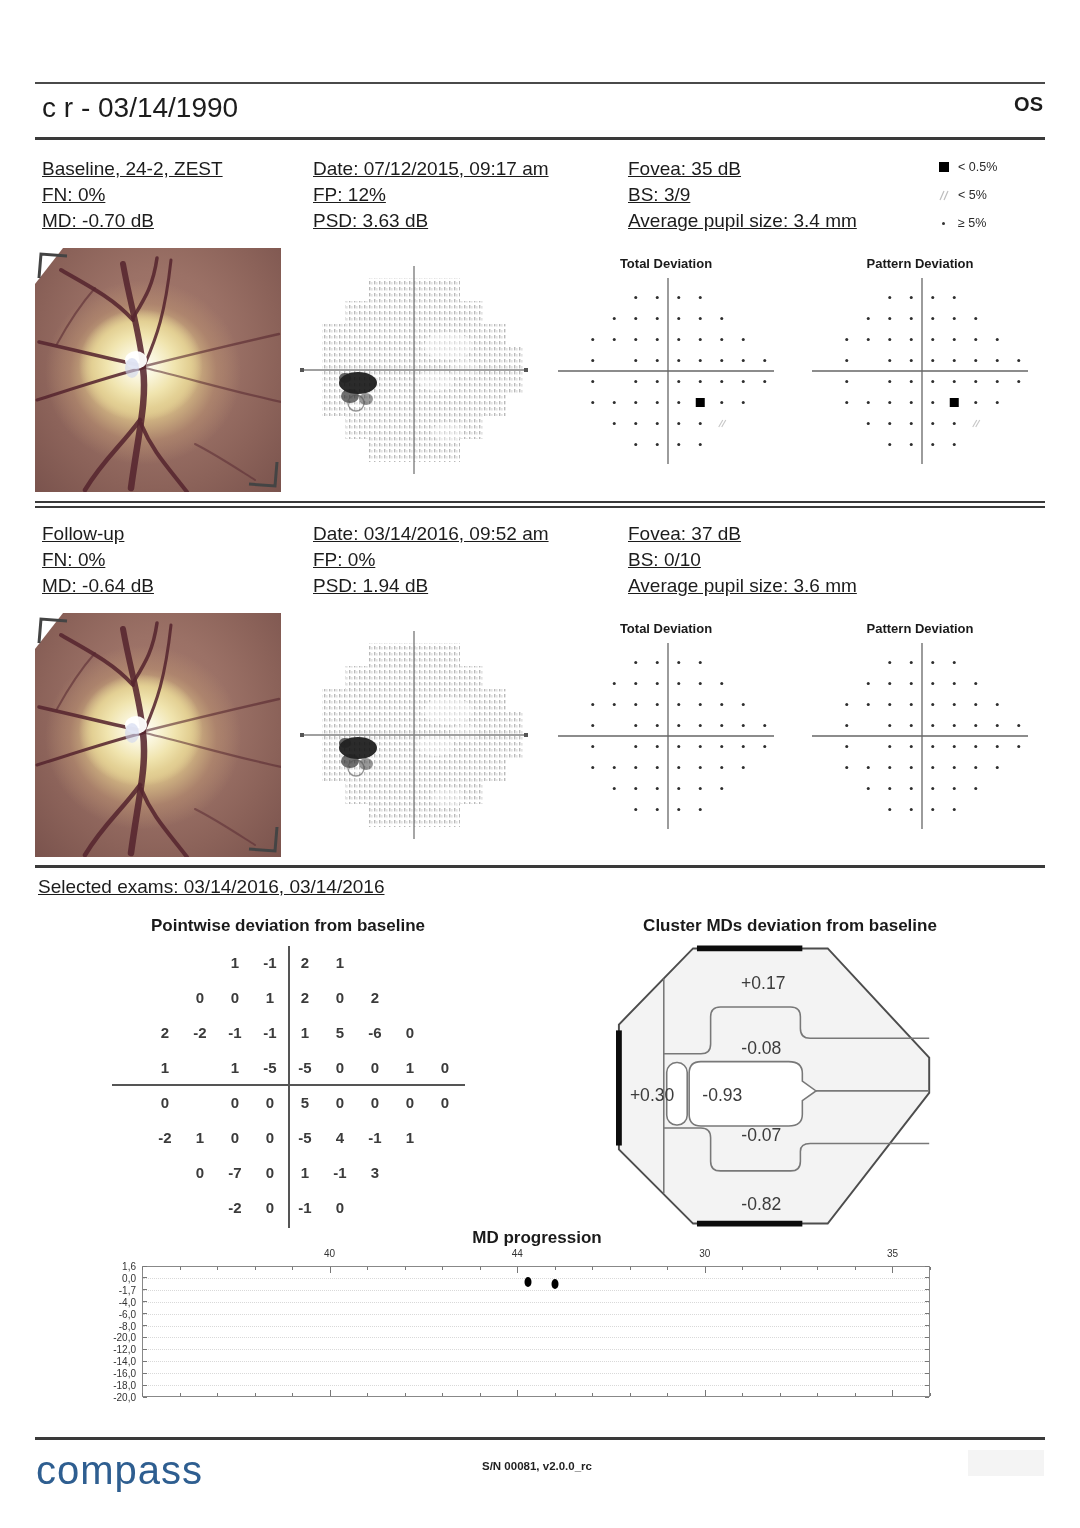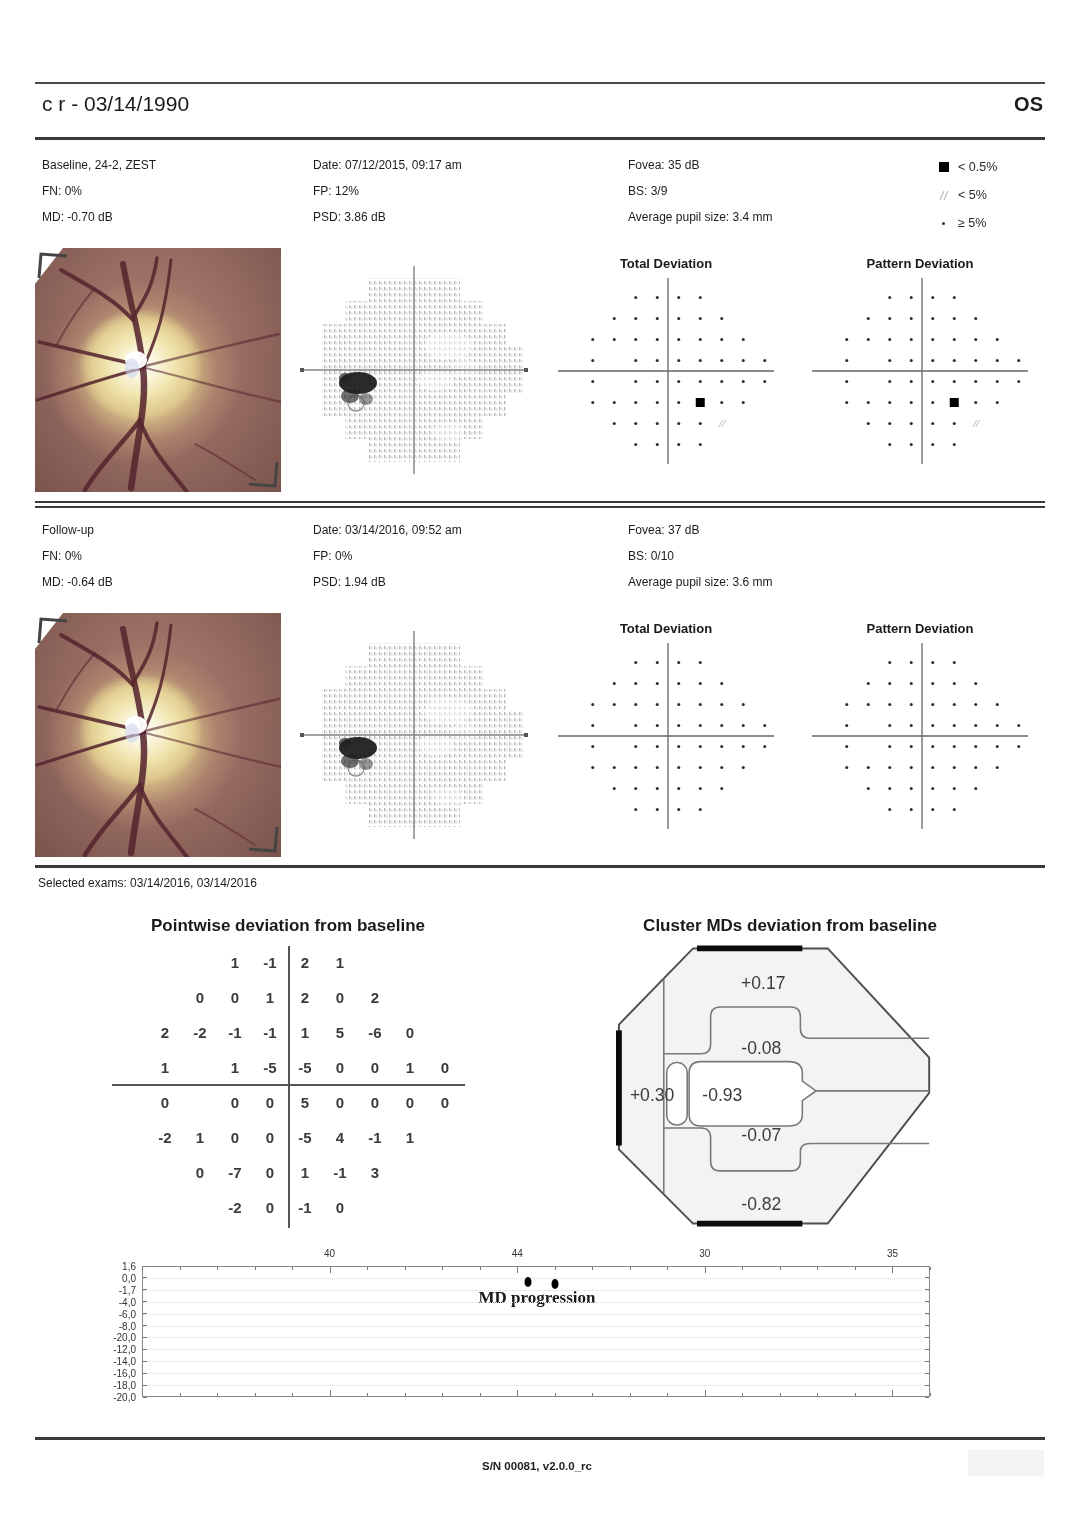--- a/index.html
+++ b/index.html
@@ -1,22 +1,22 @@
 <!DOCTYPE html>
 <html><head>
 <meta charset="utf-8">
 <style>
   html,body{margin:0;padding:0;background:#fff;}
   .page{position:relative;width:1080px;height:1528px;background:#fff;
         font-family:"Liberation Sans",sans-serif;color:#1d1d1d;overflow:hidden;}
   .rule{position:absolute;left:35px;width:1010px;background:#4a4a4a;}
   .txt{position:absolute;white-space:nowrap;}
-  .hdr-title{font-size:21px;font-weight:500;color:#1c1c1c;}
+  .hdr-title{font-size:28px;font-weight:500;color:#1c1c1c;}
   .hdr-eye{font-size:20px;font-weight:600;color:#1c1c1c;}
-  .info{font-size:12px;color:#1c1c1c;}
+  .info{font-size:19px;color:#1c1c1c;text-decoration:underline;}
   .plot-title{font-size:13px;font-weight:700;color:#1a1a1a;transform:translateX(-50%);}
   .sec-title{font-size:17px;font-weight:700;color:#1a1a1a;transform:translateX(-50%);}
   .legend-row{position:absolute;display:flex;align-items:center;gap:9px;font-size:12.5px;color:#2a2a2a;}
   .legend-sym{width:11px;display:flex;justify-content:center;}
   .fundus{position:absolute;width:246px;height:244px;overflow:hidden;
     background:
       radial-gradient(ellipse 62px 56px at 43% 48%, #ffffff 0%, #f9f4d8 28%, #f0e4ae 55%, #e3d094 78%, rgba(227,208,148,0) 100%),
       radial-gradient(ellipse 98px 92px at 44% 51%, #e9dba6 0%, #d8bf87 45%, rgba(182,142,112,.6) 75%, rgba(162,117,97,0) 100%),
       radial-gradient(ellipse at 50% 42%, #a87b6f 0%, #9b7166 40%, #8b6259 70%, #7a534d 100%);}
   .fundus svg{position:absolute;left:0;top:0;}
@@ -45,21 +45,21 @@
   <div class="rule" style="top:82px;height:2px;"></div>
   <div class="txt hdr-title" style="left:42px;top:92px;">c r - 03/14/1990</div>
   <div class="txt hdr-eye" style="right:37px;top:93px;">OS</div>
   <div class="rule" style="top:137px;height:3px;background:#3a3a3a;"></div>
 
   <div class="txt info" style="left:42px;top:158px;">Baseline, 24-2, ZEST</div>
   <div class="txt info" style="left:42px;top:184px;">FN: 0%</div>
   <div class="txt info" style="left:42px;top:210px;">MD: -0.70 dB</div>
   <div class="txt info" style="left:313px;top:158px;">Date: 07/12/2015, 09:17 am</div>
   <div class="txt info" style="left:313px;top:184px;">FP: 12%</div>
-  <div class="txt info" style="left:313px;top:210px;">PSD: 3.86 dB</div>
+  <div class="txt info" style="left:313px;top:210px;">PSD: 3.63 dB</div>
   <div class="txt info" style="left:628px;top:158px;">Fovea: 35 dB</div>
   <div class="txt info" style="left:628px;top:184px;">BS: 3/9</div>
   <div class="txt info" style="left:628px;top:210px;">Average pupil size: 3.4 mm</div>
 
   <div class="legend-row" style="left:938px;top:160px;">
     <span class="legend-sym">
         <span style="width:10px;height:10px;background:#000;display:inline-block;"></span>
       </span>
     <span>&lt; 0.5%</span>
   </div>
@@ -492,21 +492,21 @@
     <line x1="4" y1="88" x2="4" y2="206" stroke="#0c0c0c" stroke-width="6"></line>
     <line x1="84" y1="286" x2="192" y2="286" stroke="#0c0c0c" stroke-width="6"></line>
     <text x="152" y="46" text-anchor="middle" font-size="18" fill="#3c3c3c">+0.17</text>
     <text x="150" y="112" text-anchor="middle" font-size="18" fill="#3c3c3c">-0.08</text>
     <text x="38" y="160" text-anchor="middle" font-size="18" fill="#3c3c3c">+0.30</text>
     <text x="110" y="160" text-anchor="middle" font-size="18" fill="#3c3c3c">-0.93</text>
     <text x="150" y="201" text-anchor="middle" font-size="18" fill="#3c3c3c">-0.07</text>
     <text x="150" y="272" text-anchor="middle" font-size="18" fill="#3c3c3c">-0.82</text>
   </svg>
 
-  <div class="txt sec-title" style="left:537px;top:1288px;font-family:Liberation Serif, serif;">MD progression</div>
+  <div class="txt sec-title" style="left:537px;top:1228px;">MD progression</div>
   <div class="chart">
     <div class="box"></div>
   <div class="ylab" style="left: 0px; top: 20px;">1,6</div>
       <div class="tick" style="left: 47px; top: 19.5px; width: 4px; height: 1px;"></div>
       <div class="tick" style="left: 829px; top: 19.5px; width: 4px; height: 1px;"></div>
       <div class="ylab" style="left: 0px; top: 31.9091px;">0,0</div>
       <div class="grid-h" style="left: 47px; top: 31.9091px;"></div>
       <div class="tick" style="left: 47px; top: 31.4091px; width: 4px; height: 1px;"></div>
       <div class="tick" style="left: 829px; top: 31.4091px; width: 4px; height: 1px;"></div>
       <div class="ylab" style="left: 0px; top: 43.8182px;">-1,7</div>
@@ -594,16 +594,17 @@
       <div class="tick" style="left: 796.476px; top: 21px; width: 1px; height: 6px;"></div>
       <div class="tick" style="left: 796.476px; top: 144px; width: 1px; height: 6px;"></div>
       <div class="xlab" style="left: 796.476px;">35</div>
       <div class="tick" style="left: 834px; top: 21px; width: 1px; height: 3px;"></div>
       <div class="tick" style="left: 834px; top: 147px; width: 1px; height: 3px;"></div>
       <div class="pt" style="left: 432.495px; top: 36.0773px;"></div>
       <div class="pt" style="left: 458.762px; top: 37.9827px;"></div>
     </div>
 
   <div class="rule" style="top:1437px;height:3px;background:#3a3a3a;"></div>
+  <div class="txt footer-logo" style="left:36px;top:1448px;">compass</div>
   <div class="txt footer-sn" style="left:537px;top:1460px;">S/N 00081, v2.0.0_rc</div>
   <div class="faint-box" style="left:968px;top:1450px;width:76px;height:26px;"></div>
 
 </div>
 
 </body></html>

